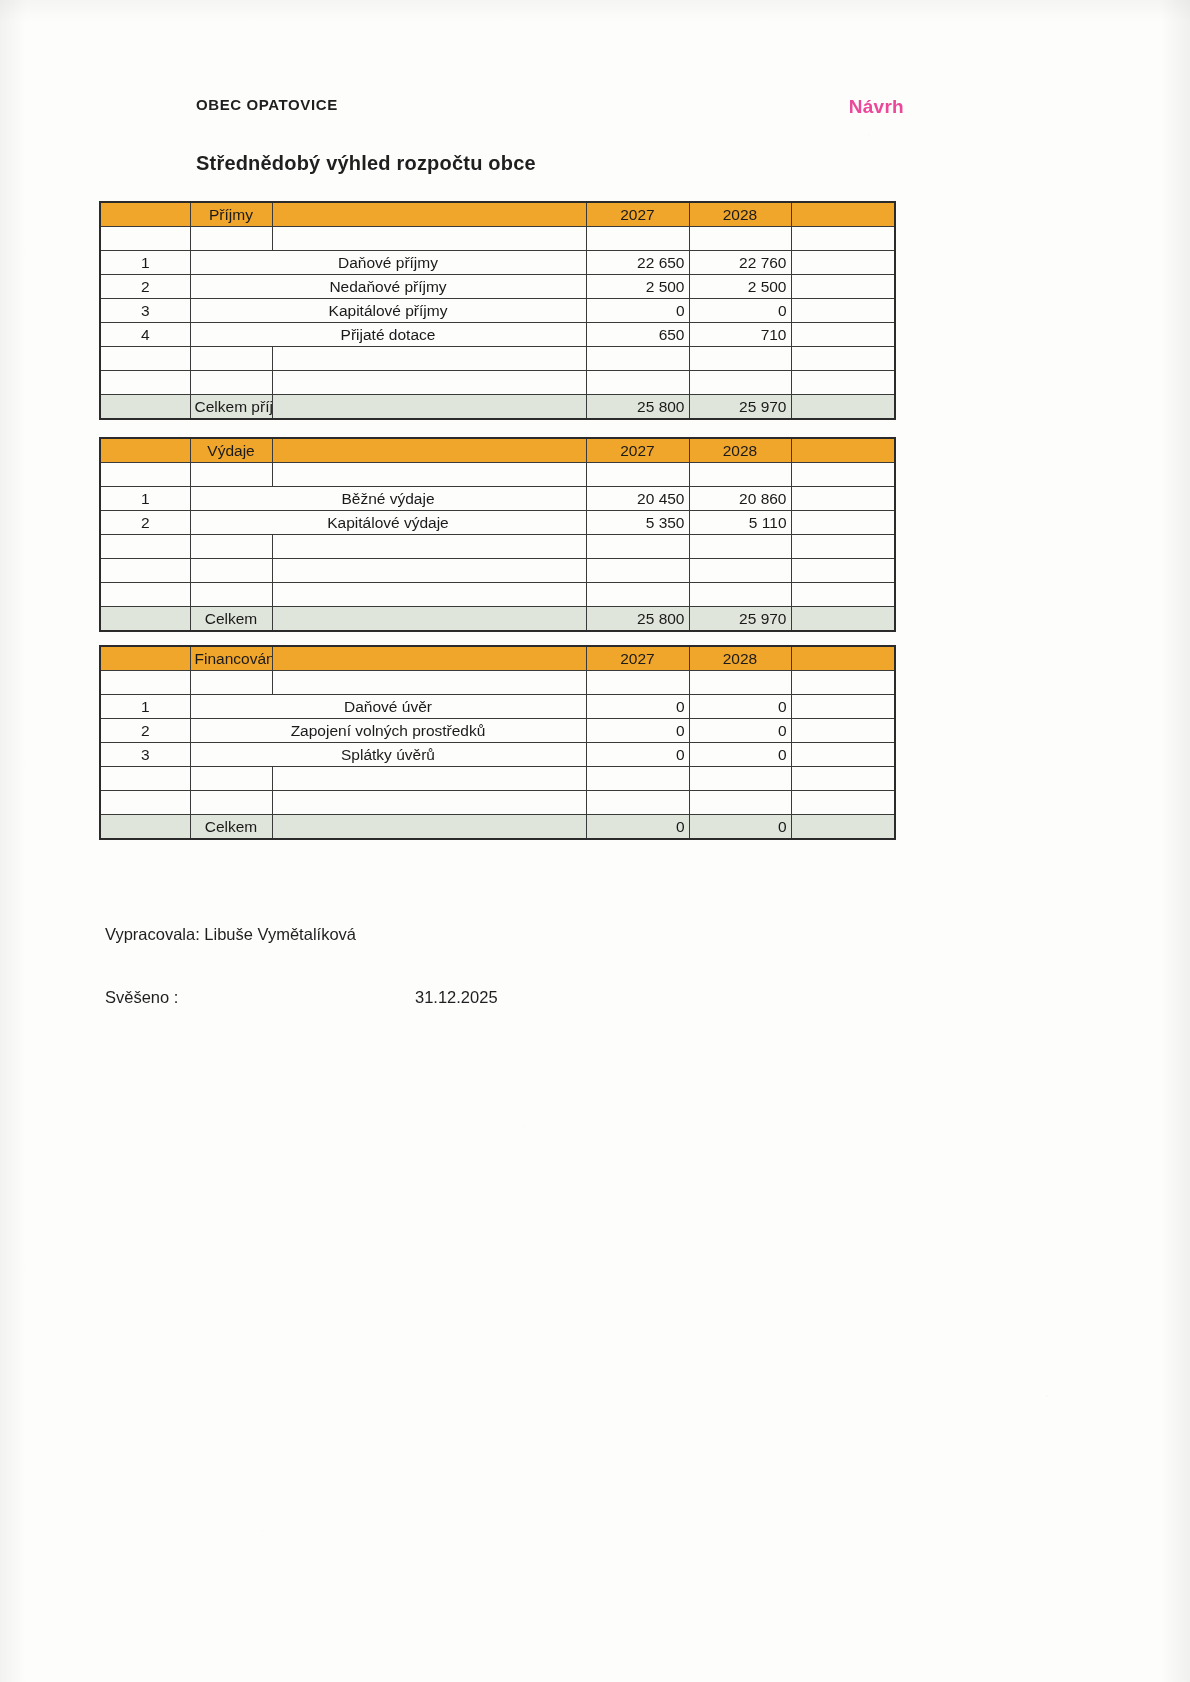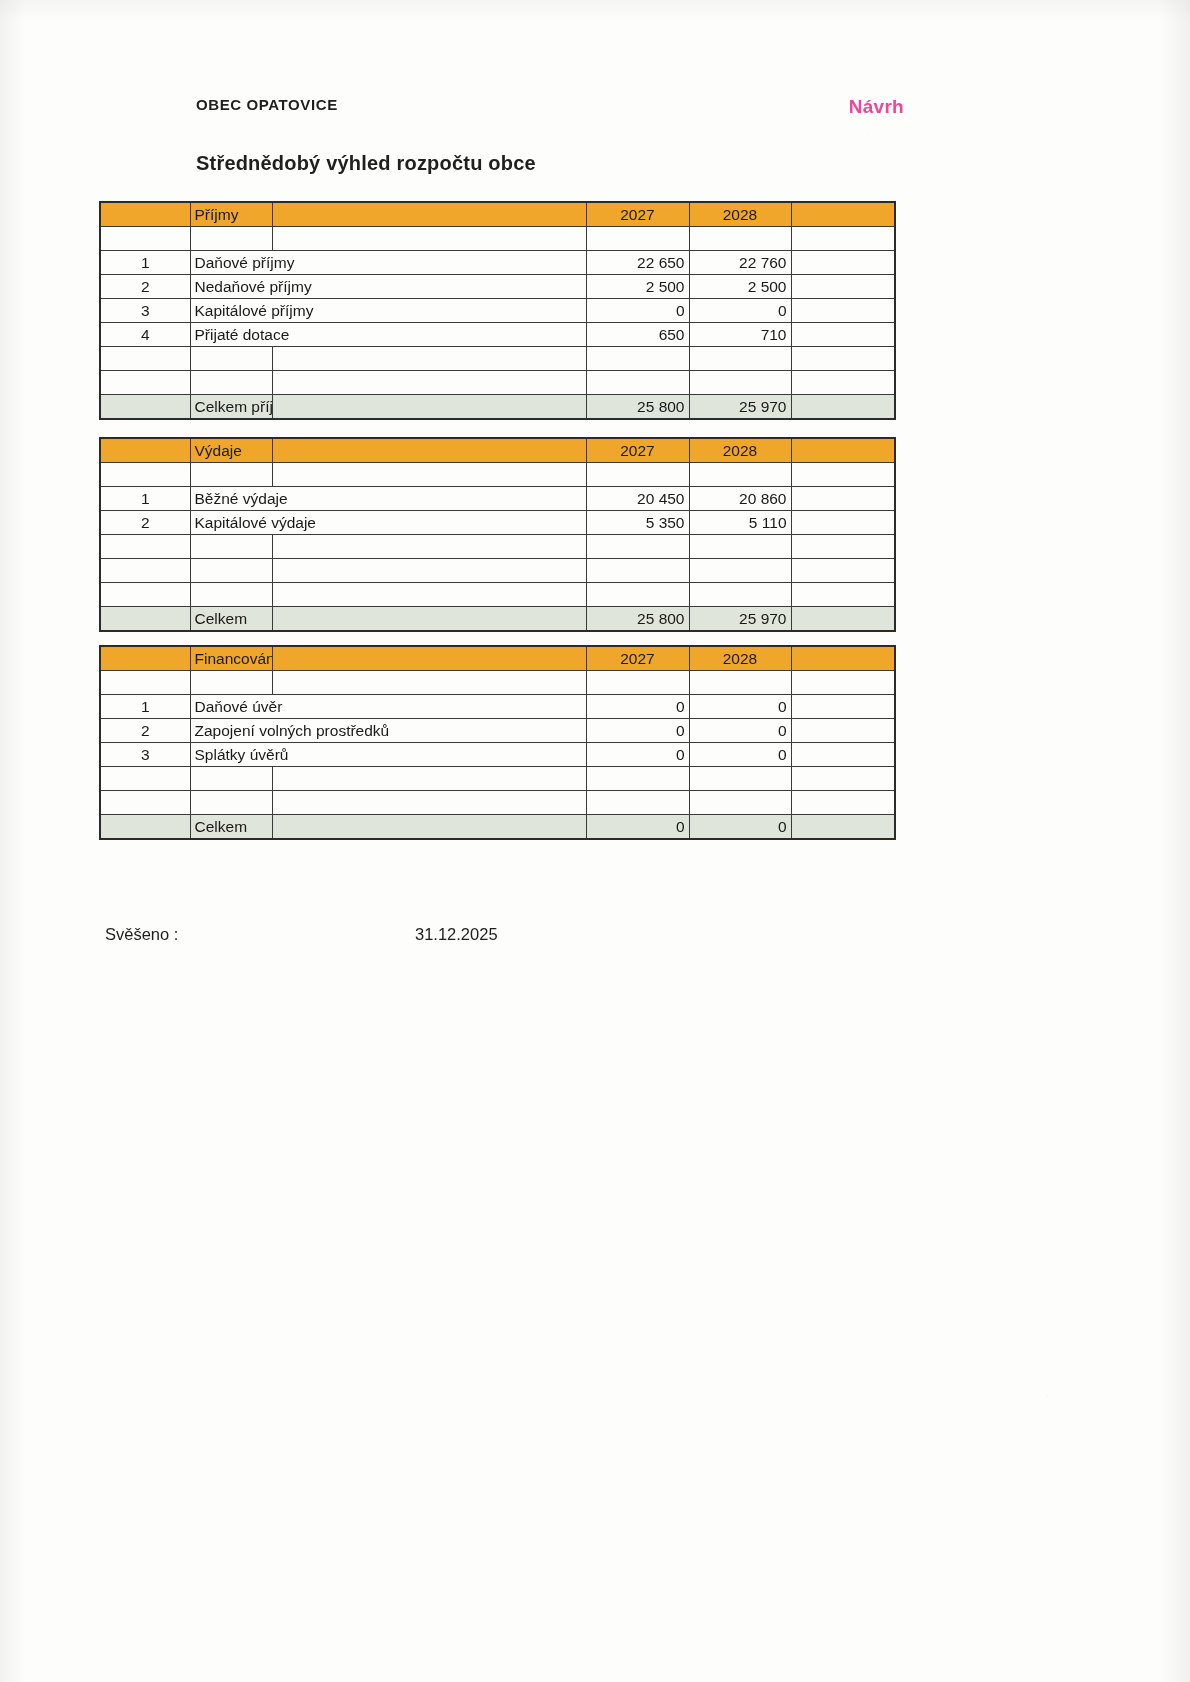--- a/index.html
+++ b/index.html
@@ -118,21 +118,21 @@
     color: #1b1b1b;
   }
   .row-head .yr { text-align: center; }
 
   .row-total td {
     background: #dfe5da;
     height: 25px;
   }
 
   .idx    { text-align: center; }
-  .label  { text-align: left; padding-left: 5px; }
+  .label  { text-align: center; padding-left: 5px; }
   .num    { text-align: right; padding-right: 5px; }
   .blank  { }
 
   
   .footer {
     position: absolute;
     left: 105px;
     top: 925px;
     width: 640px;
     font-size: 16.5px;
@@ -391,19 +391,20 @@
             <td class="blank"></td>
             <td class="num">0</td>
             <td class="num">0</td>
             <td class="blank"></td>
           </tr>
         </tbody>
     </table>
   </div>
 
   <div class="footer">
+    <div class="foot-author">Vypracovala: Libuše Vymětalíková</div>
     <div class="foot-line">
       <div class="foot-label">Svěšeno :</div>
       <div class="foot-date">31.12.2025</div>
     </div>
   </div>
 
 </div>
 
 </body></html>

